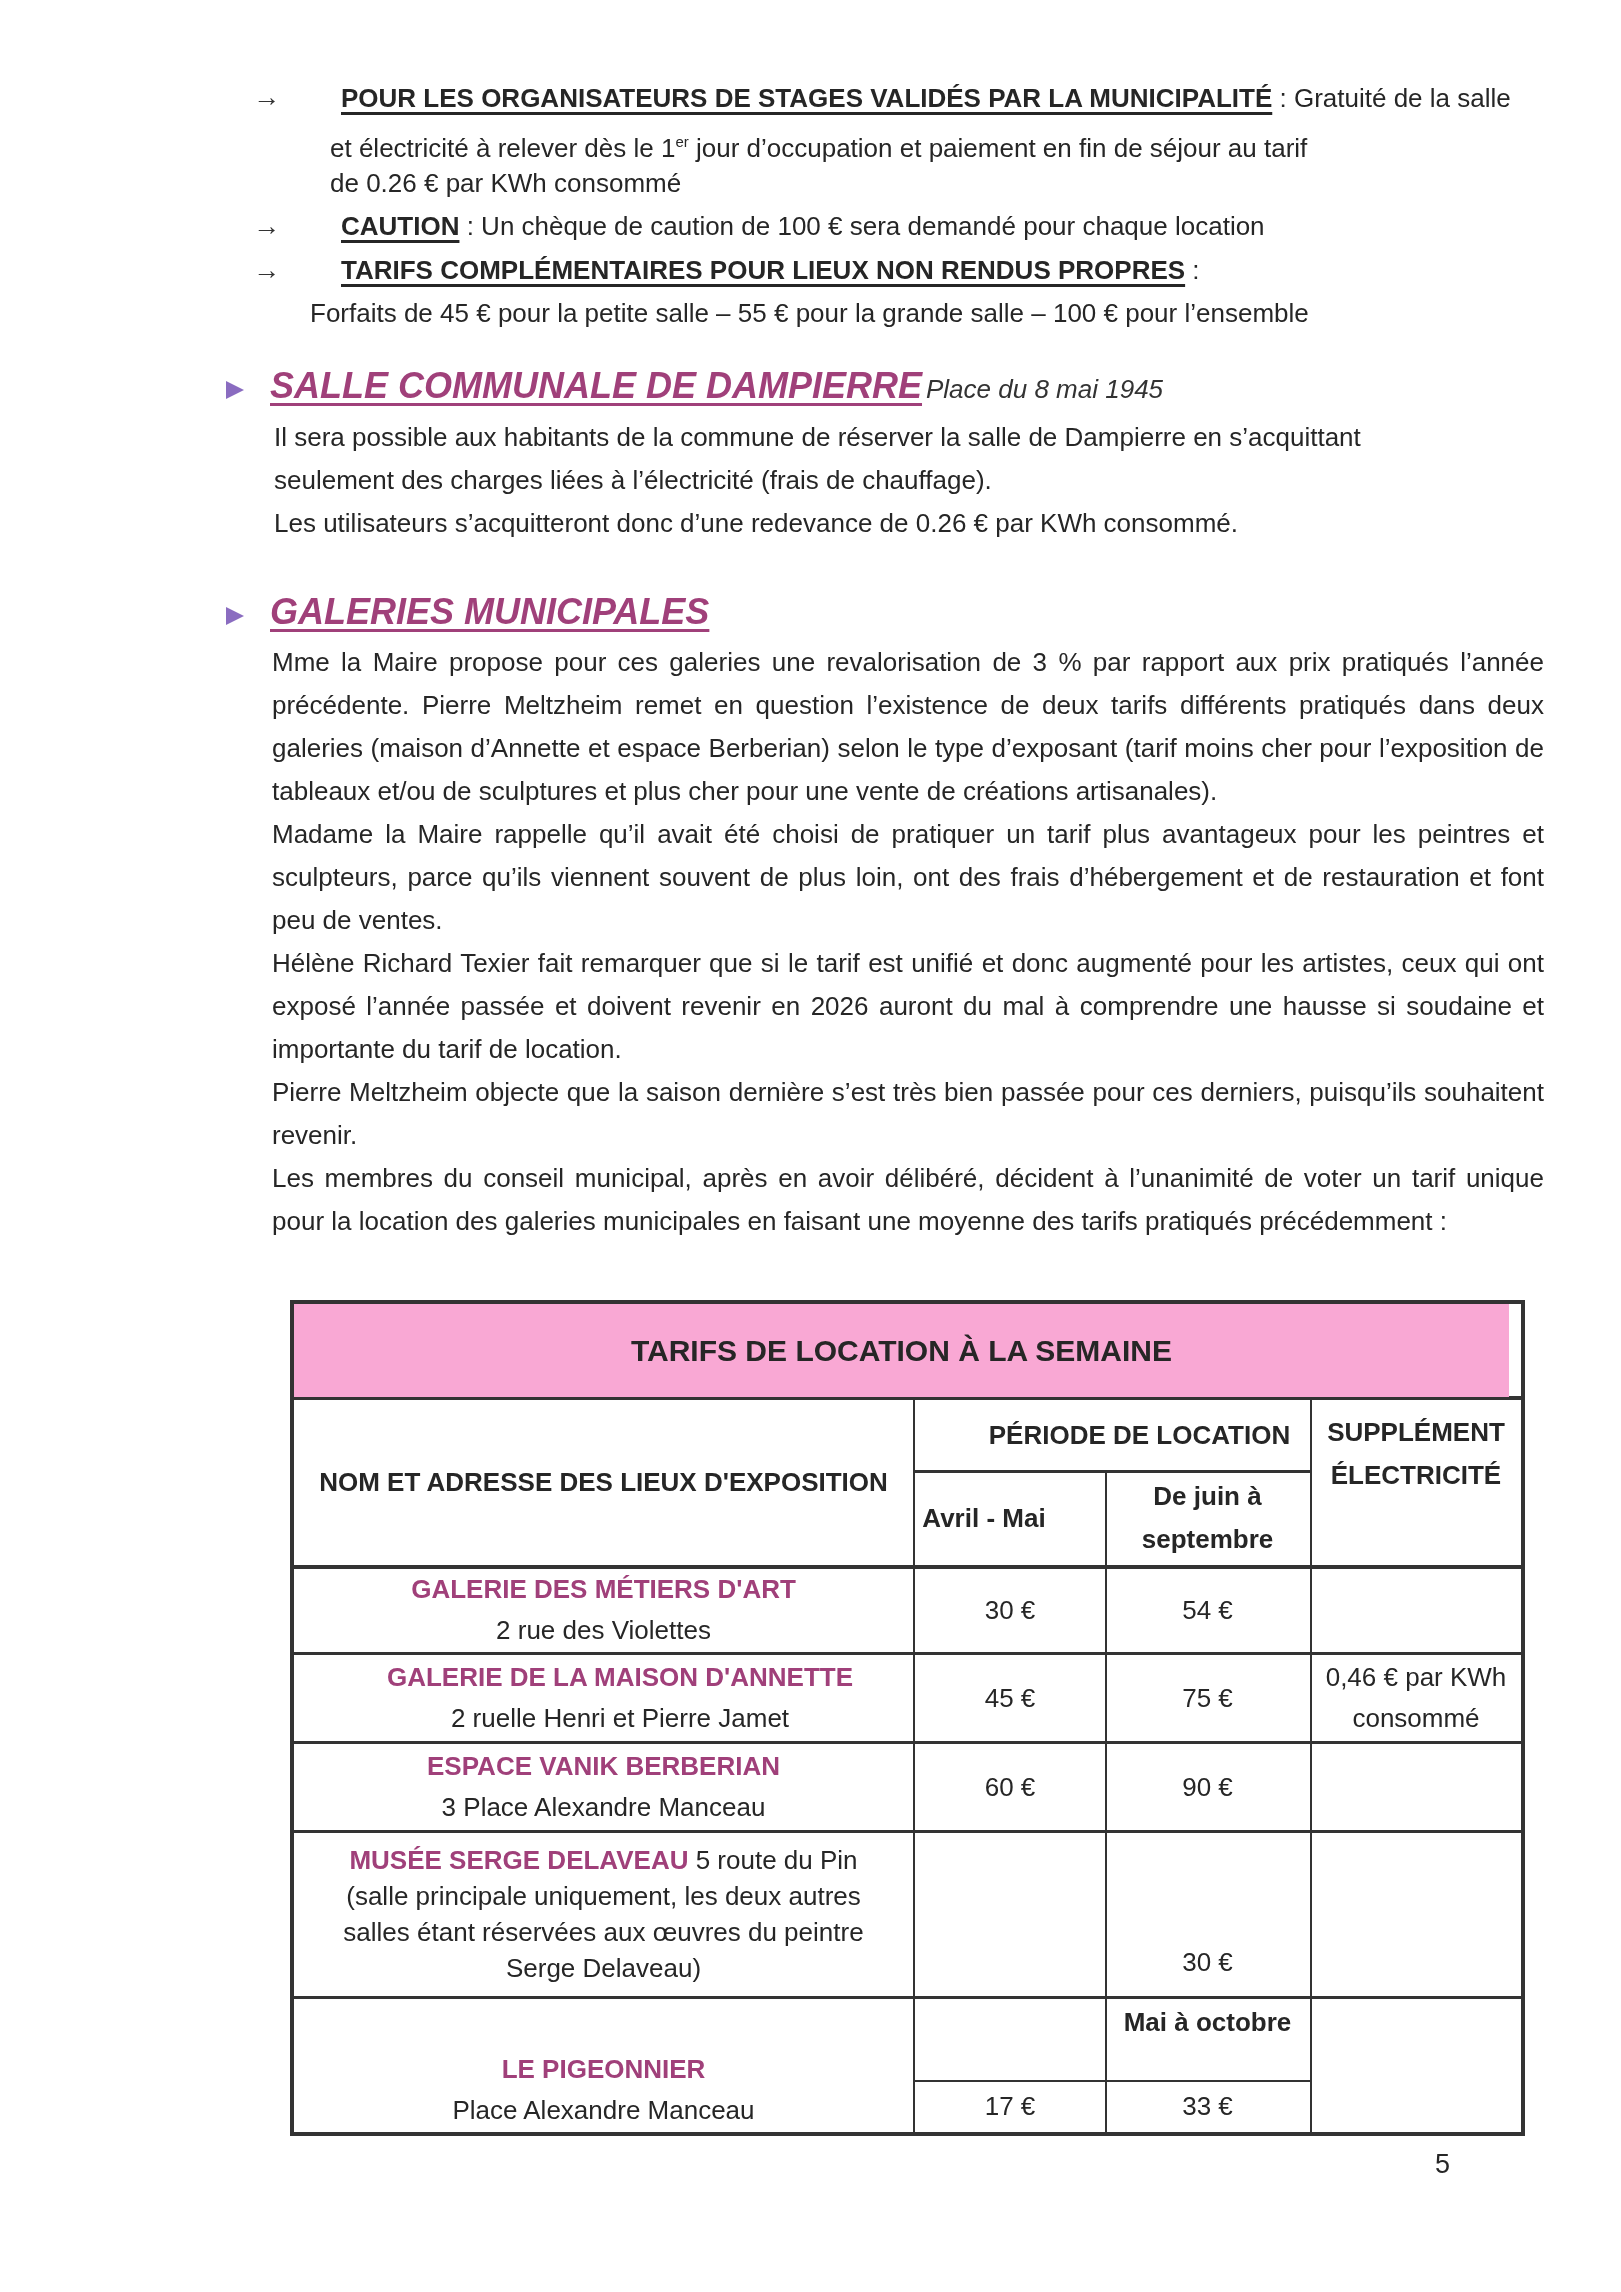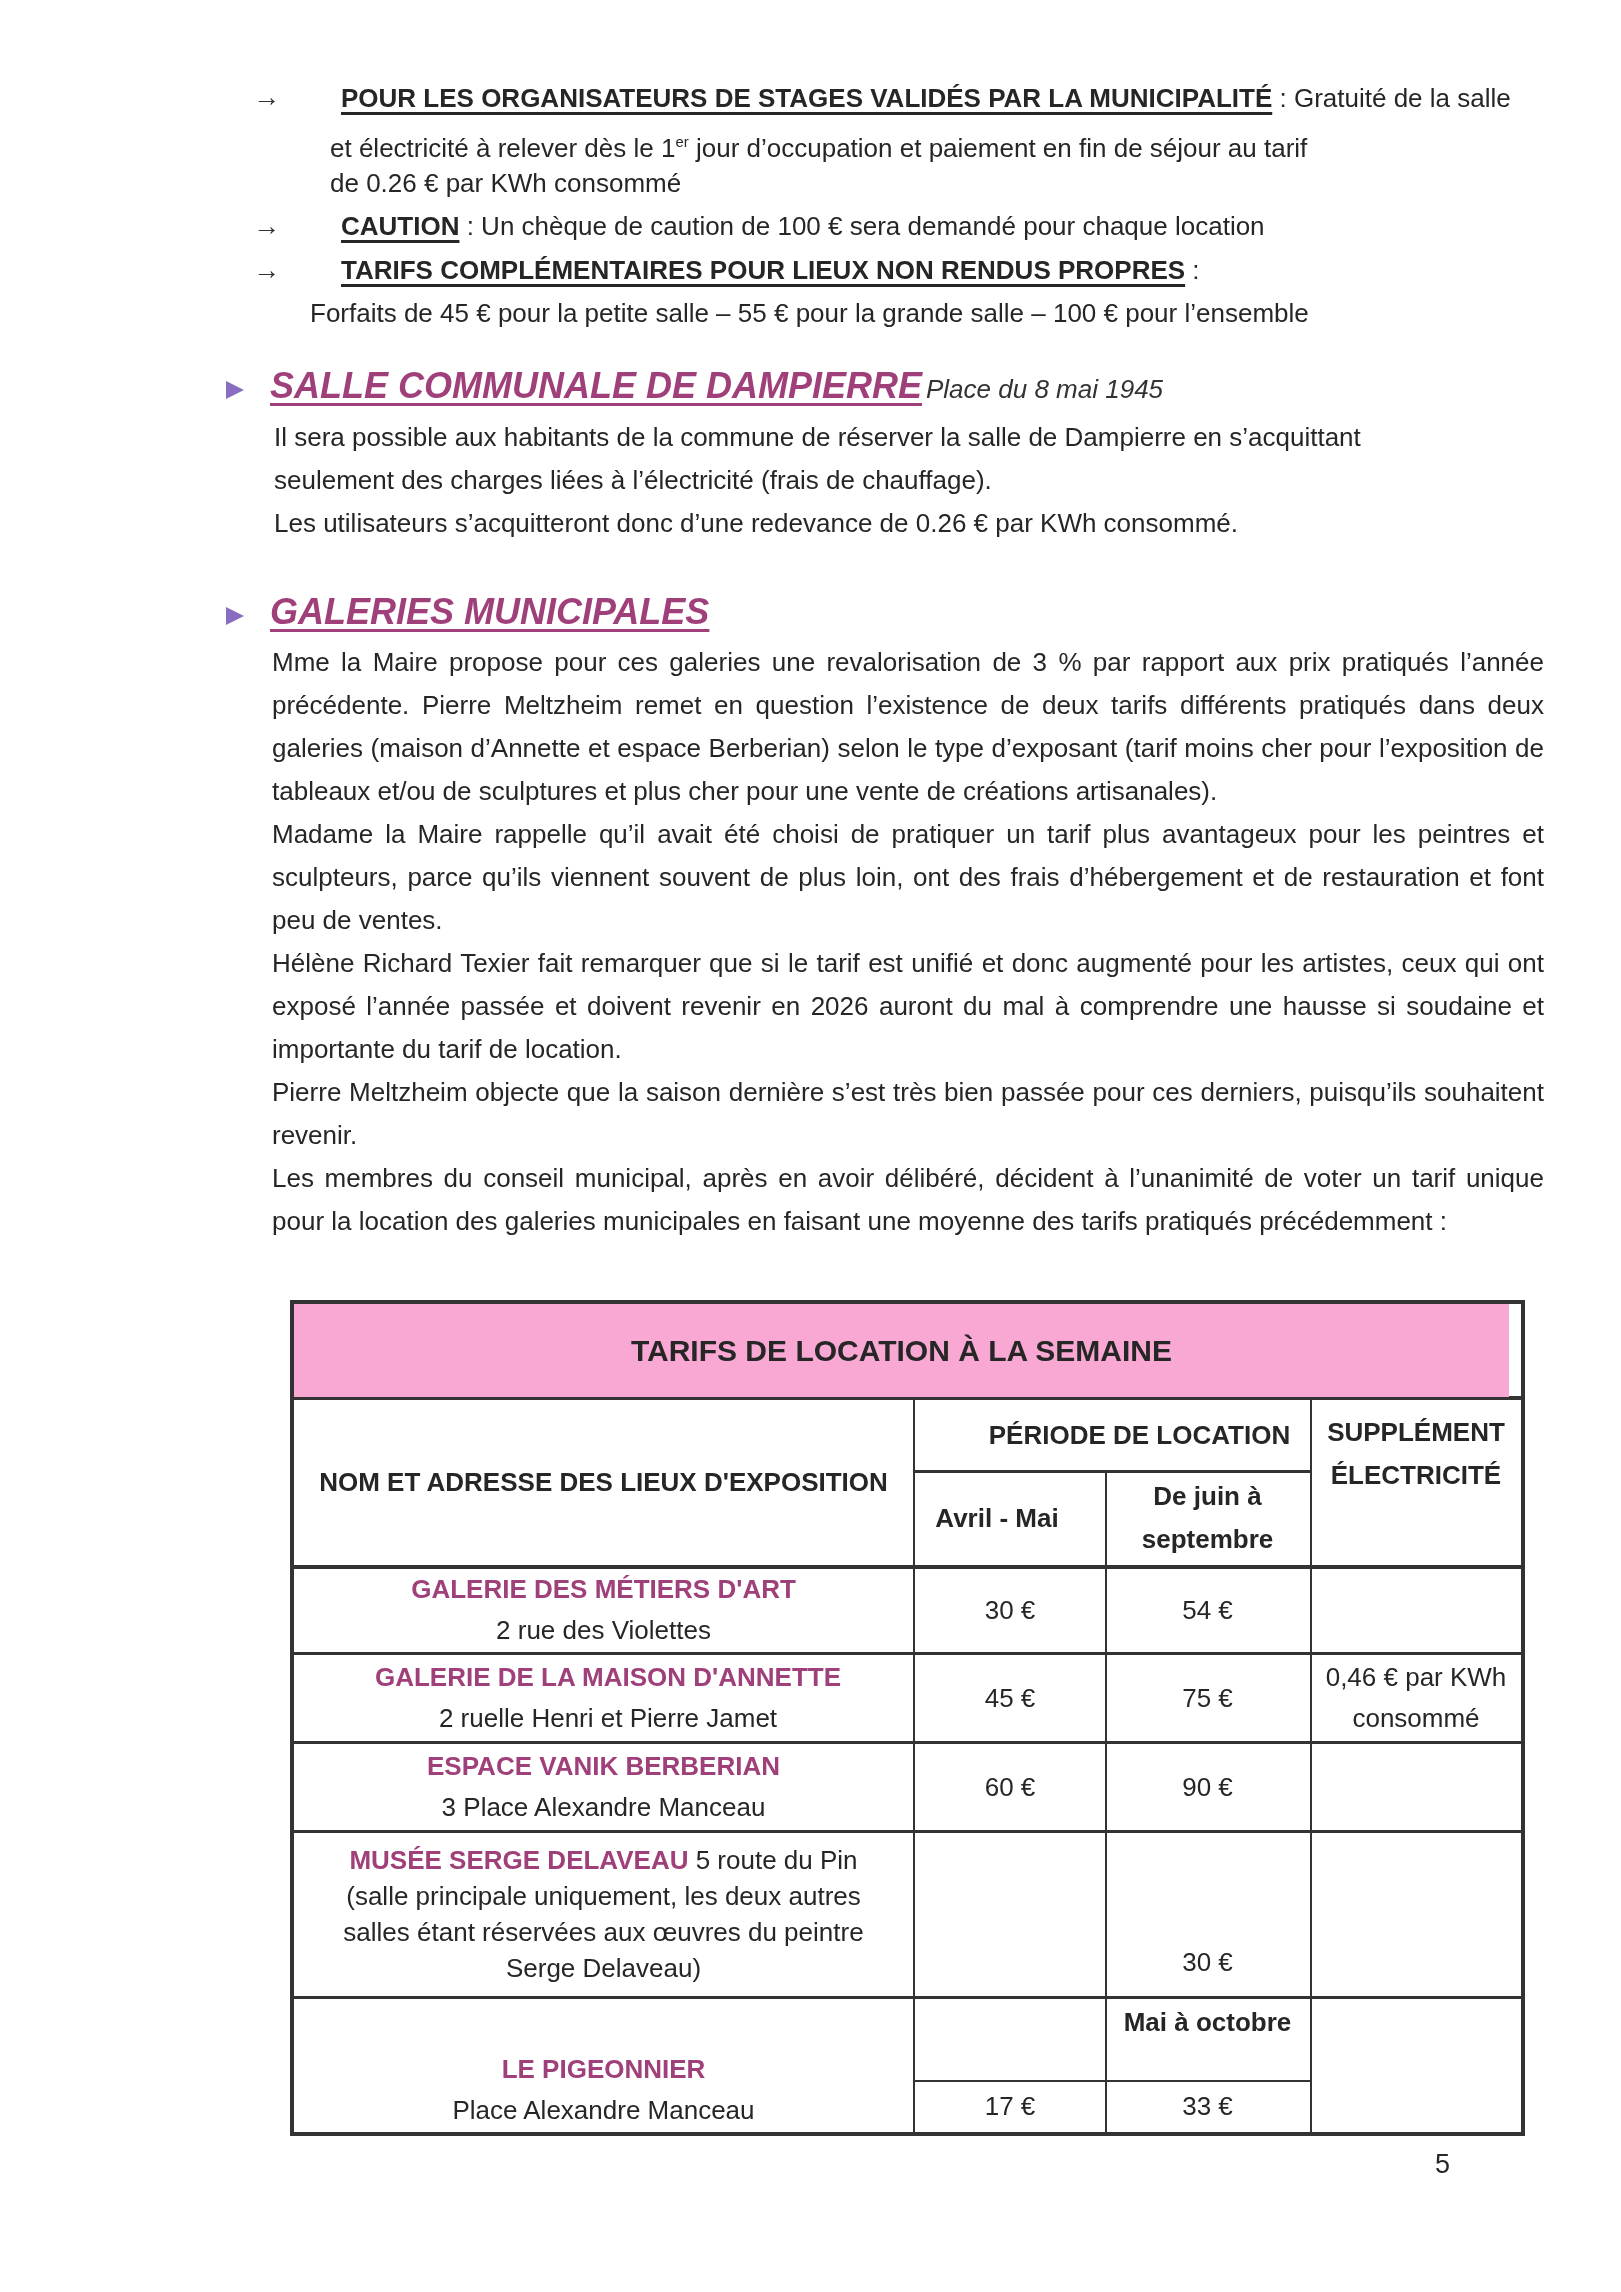--- a/index.html
+++ b/index.html
@@ -82,35 +82,35 @@
   <div class="hl" style="left:619px;width:398px;top:776px;height:1.8px;"></div>
 
   <div class="hl" style="left:619px;width:1.8px;top:94px;bottom:0;"></div>
   <div class="hl" style="left:811px;width:1.8px;top:167px;bottom:0;"></div>
   <div class="hl" style="left:1016px;width:1.8px;top:94px;bottom:0;"></div>
 
   <div class="cell bold" style="left:0;right:12px;top:0;height:93px;font-size:30px;background:#f9a8d4;">TARIFS DE LOCATION À LA SEMAINE</div>
 
   <div class="cell bold" style="left:0;width:619px;top:96px;height:165px;">NOM ET ADRESSE DES LIEUX D'EXPOSITION</div>
   <div class="cell bold" style="left:621px;width:449px;top:96px;height:70px;border-radius:18px;">PÉRIODE DE LOCATION</div>
-  <div class="cell bold" style="left:621px;width:164px;top:168px;height:92px;">Avril - Mai</div>
+  <div class="cell bold" style="left:608px;width:164px;top:168px;height:92px;">Avril - Mai</div>
   <div class="cell bold" style="left:812px;width:203px;top:168px;height:92px;padding:0 27px;white-space:normal;">De juin à septembre</div>
   <div class="cell bold" style="left:1017px;right:0;top:96px;height:107px;">
     <span>SUPPLÉMENT</span>
     <span>ÉLECTRICITÉ</span>
   </div>
 
   <div class="cell" style="left:0;width:619px;top:264px;height:84px;line-height:41px;">
     <span class="pink">GALERIE DES MÉTIERS D'ART</span>
     <span>2 rue des Violettes</span>
   </div>
   <div class="cell" style="left:621px;width:190px;top:264px;height:84px;">30 €</div>
   <div class="cell" style="left:812px;width:203px;top:264px;height:84px;">54 €</div>
 
-  <div class="cell" style="left:0;width:628px;top:351px;height:86px;line-height:41px;">
+  <div class="cell" style="left:12px;width:628px;top:351px;height:86px;line-height:41px;">
     <span class="pink">GALERIE DE LA MAISON D'ANNETTE</span>
     <span>2 ruelle Henri et Pierre Jamet</span>
   </div>
   <div class="cell" style="left:621px;width:190px;top:351px;height:86px;">45 €</div>
   <div class="cell" style="left:812px;width:203px;top:351px;height:86px;">75 €</div>
   <div class="cell" style="left:1017px;right:0;top:351px;height:86px;line-height:41px;">
     <span>0,46 € par KWh</span>
     <span>consommé</span>
   </div>
 

